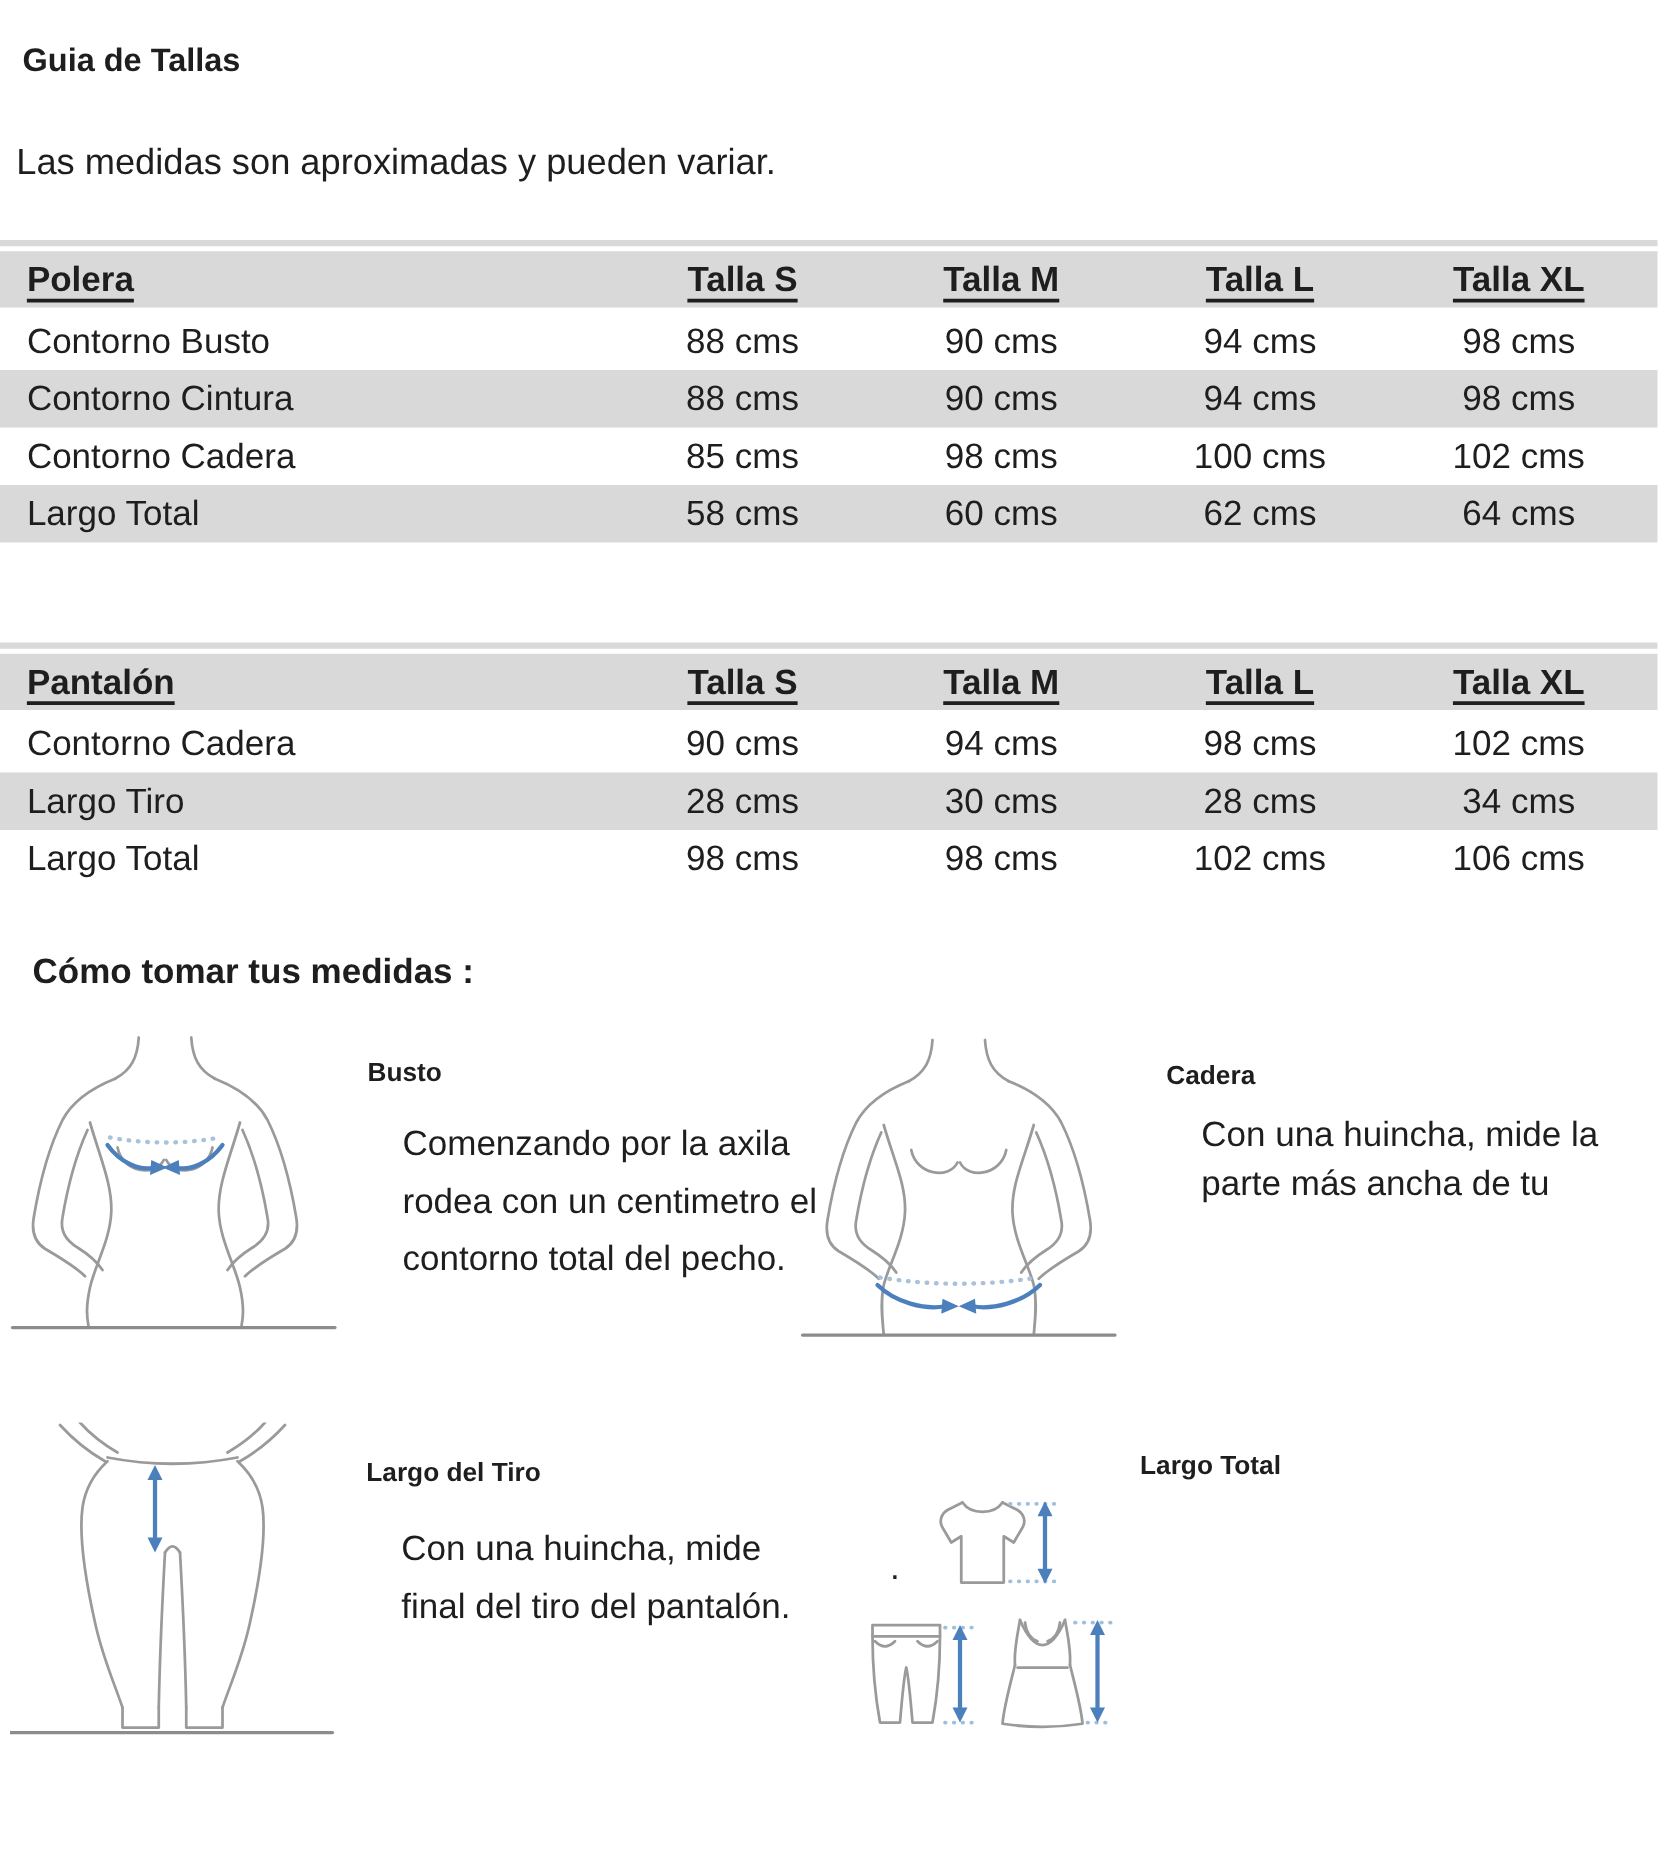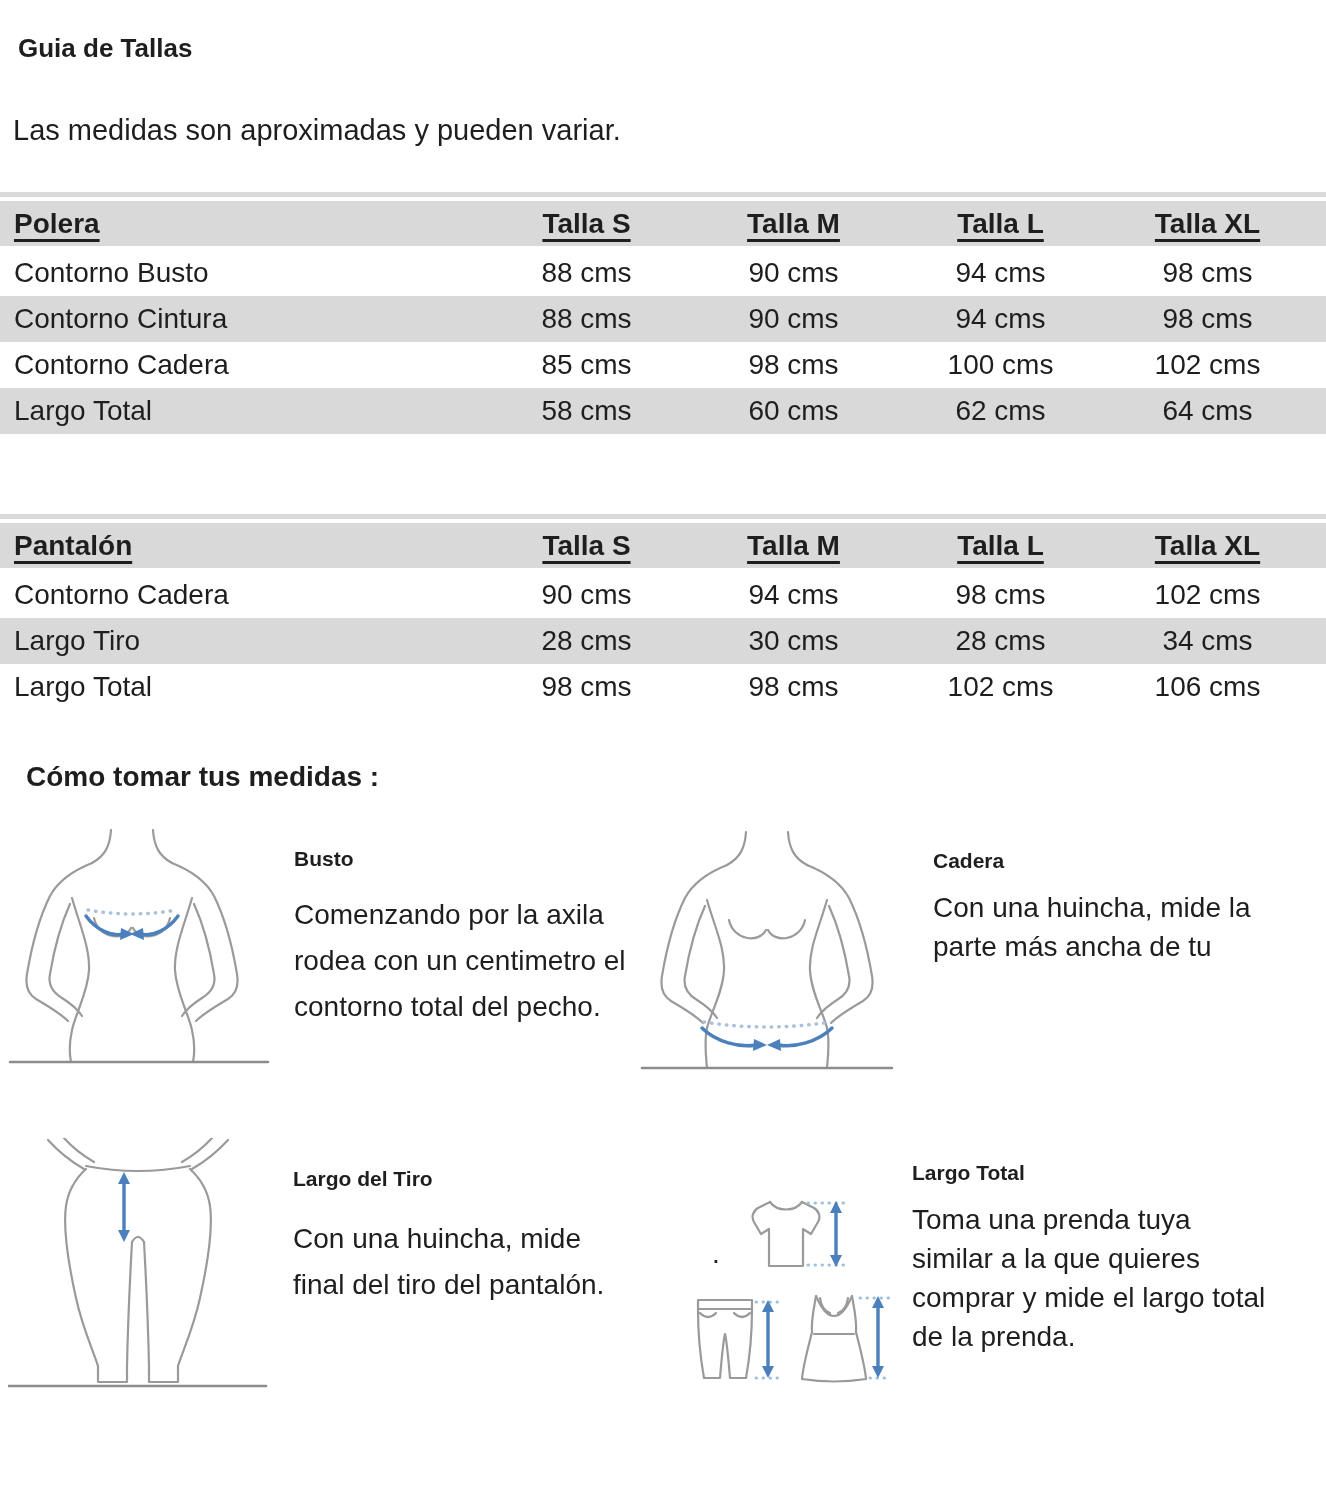--- a/index.html
+++ b/index.html
@@ -8,31 +8,31 @@
     font-family:"Liberation Sans","DejaVu Sans",sans-serif;color:#1e1e1e;
   }
   .abs{position:absolute;}
   
   .page-title{left:18px;top:30px;font-size:26px;font-weight:bold;line-height:36px;}
   .page-subtitle{left:13px;top:112px;font-size:29px;line-height:36px;text-align:right;}
   .measure-heading{left:26px;top:760px;font-size:28px;font-weight:bold;line-height:34px;}
   
   .size-table{position:absolute;left:0;width:1326px;}
   .strip{height:5px;background:#d9d9d9;margin-bottom:4px;}
-  .trow{display:flex;align-items:center;height:46px;font-size:28px;}
+  .trow{display:flex;align-items:center;height:46px;font-size:28px;justify-content:center;}
   .trow.head{height:45px;margin-bottom:4px;font-weight:bold;}
   .trow.shade{background:#d9d9d9;}
   .tcell{box-sizing:border-box;}
   .tcell.lbl{width:483px;padding-left:14px;text-align:left;}
   .tcell.val{width:207px;text-align:center;}
   .u{text-decoration:underline;text-decoration-thickness:3px;text-underline-offset:6px;}
   
   .guide{position:absolute;}
   .g-title{font-size:21px;font-weight:bold;line-height:34px;}
-  .g-lines{font-size:28px;}
+  .g-lines{font-size:28px;margin-left:28px;}
   .g-lines.lh46 div{line-height:46px;}
   .g-lines.lh39 div{line-height:39px;}
   .mt18{margin-top:16px;} .mt10{margin-top:10px;} .mt20{margin-top:20px;}
   .stray-dot{left:712px;top:1238px;font-size:28px;}
   svg{display:block;}
   .fig path, .fig line{fill:none;stroke:#9a9a9a;stroke-width:2.2;stroke-linecap:round;stroke-linejoin:round;}
   .fig .dots{stroke:#a9c2da;stroke-width:3.5;stroke-dasharray:0.5 7;}
   .fig .blue{stroke:#4b80bd;stroke-width:3.4;}
   .fig .bluehead{fill:#4b80bd;stroke:none;}
   .fig .base{stroke:#8c8c8c;stroke-width:2.6;}
@@ -233,19 +233,13 @@
   <path d="M14,42 L54,42"></path>
   <path class="leader" d="M60,6 L90,6"></path>
   <path class="leader" d="M70,86 L90,86"></path>
   <path class="blue" d="M78,14 L78,76"></path>
   <path class="bluehead" d="M78,4 L72,16 L84,16 Z"></path>
   <path class="bluehead" d="M78,86 L72,74 L84,74 Z"></path>
 </svg>
 
 <div class="guide" style="left:912px;top:1156px">
   <div class="g-title">Largo Total</div>
-  <div class="g-lines lh39 mt10">
-    <div>Toma una prenda tuya</div>
-    <div>similar a la que quieres</div>
-    <div>comprar y mide el largo total</div>
-    <div>de la prenda.</div>
-  </div>
 </div>
 
 </body></html>

